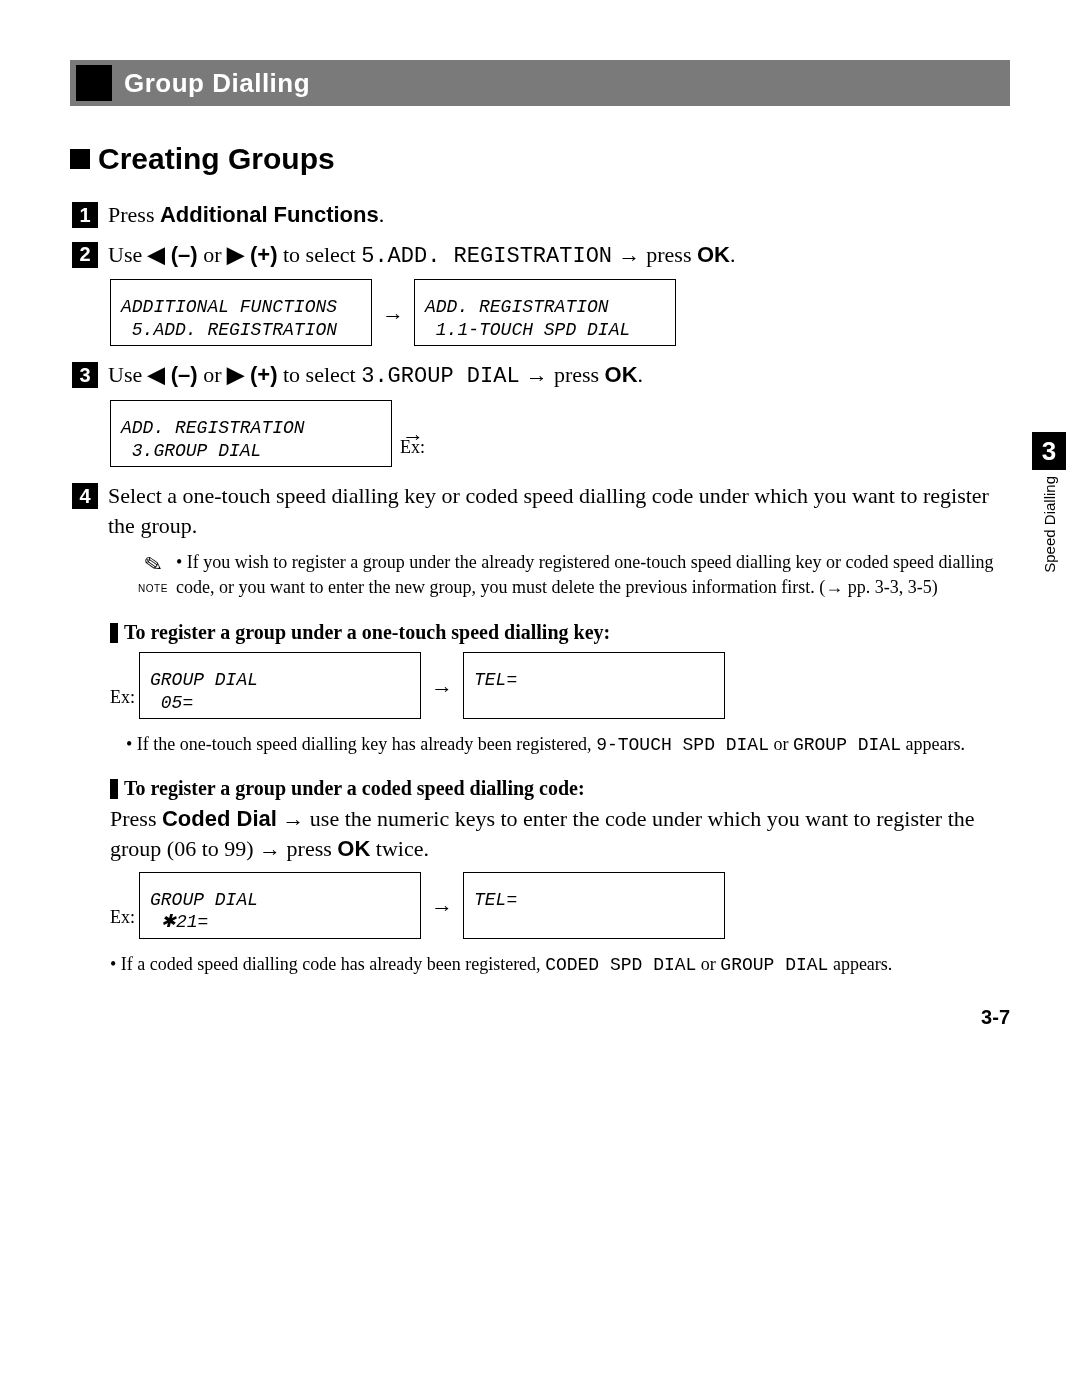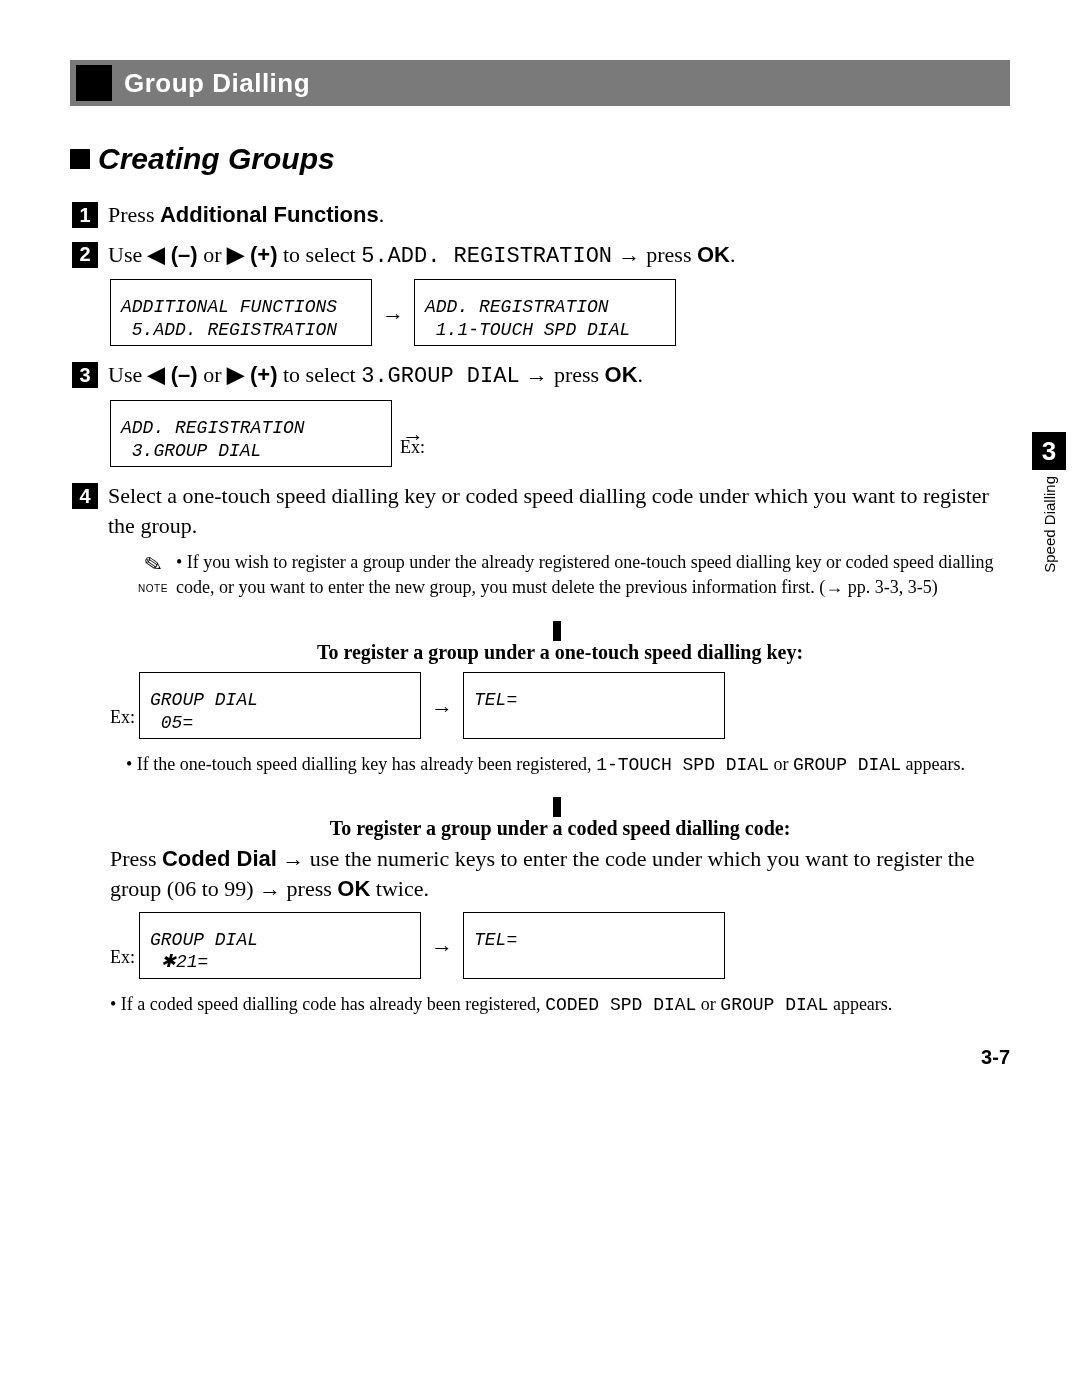--- a/index.html
+++ b/index.html
@@ -49,21 +49,20 @@
     width: 20px;
     height: 20px;
     background: #000;
     margin-right: 8px;
   }
   .section h2 {
     margin: 0;
     font-family: Arial, sans-serif;
     font-weight: 900;
     font-size: 30px;
-    font-style: italic;
   }
 
   
   .step {
     display: flex;
     align-items: flex-start;
     margin: 10px 0 8px 2px;
   }
   .step .num {
     width: 26px;
@@ -145,21 +144,20 @@
   .note .text { flex: 1; }
   .note .text .dotline { margin-bottom: 2px; }
 
   
   .subhead {
     display: flex;
     align-items: center;
     font-weight: 700;
     font-size: 20px;
     margin: 20px 0 4px 40px;
-    flex-direction: column;
   }
   .subhead .bar {
     display: inline-block;
     width: 8px;
     height: 20px;
     background: #000;
     margin-right: 6px;
   }
 
   .para {
@@ -291,21 +289,21 @@
   </div>
   <div class="screens">
     <span class="ex-label" style="top:12px;">Ex:</span>
     <div class="screen" style="min-width:260px"><span>GROUP DIAL</span>
 <span> 05=</span></div>
     <div class="flow">→</div>
     <div class="screen"><span>TEL=</span>
 <span> </span></div>
   </div>
   <div class="small">
-    <span>• If the one-touch speed dialling key has already been registered, </span><span class="mono">1-TOUCH SPD DIAL</span><span> or </span><span class="mono">GROUP DIAL</span><span> appears.</span>
+    <span>• If the one-touch speed dialling key has already been registered, </span><span class="mono">9-TOUCH SPD DIAL</span><span> or </span><span class="mono">GROUP DIAL</span><span> appears.</span>
   </div>
 
   <div class="subhead">
     <span class="bar"></span>
     <span>To register a group under a coded speed dialling code:</span>
   </div>
   <div class="para">
     <span>Press </span><span class="bold" style="font-family:Arial,sans-serif;">Coded Dial</span><span> → use the numeric keys to enter the code under which you want to register the group (06 to 99) → press </span><span class="ok">OK</span><span> twice.</span>
   </div>
   <div class="screens">

